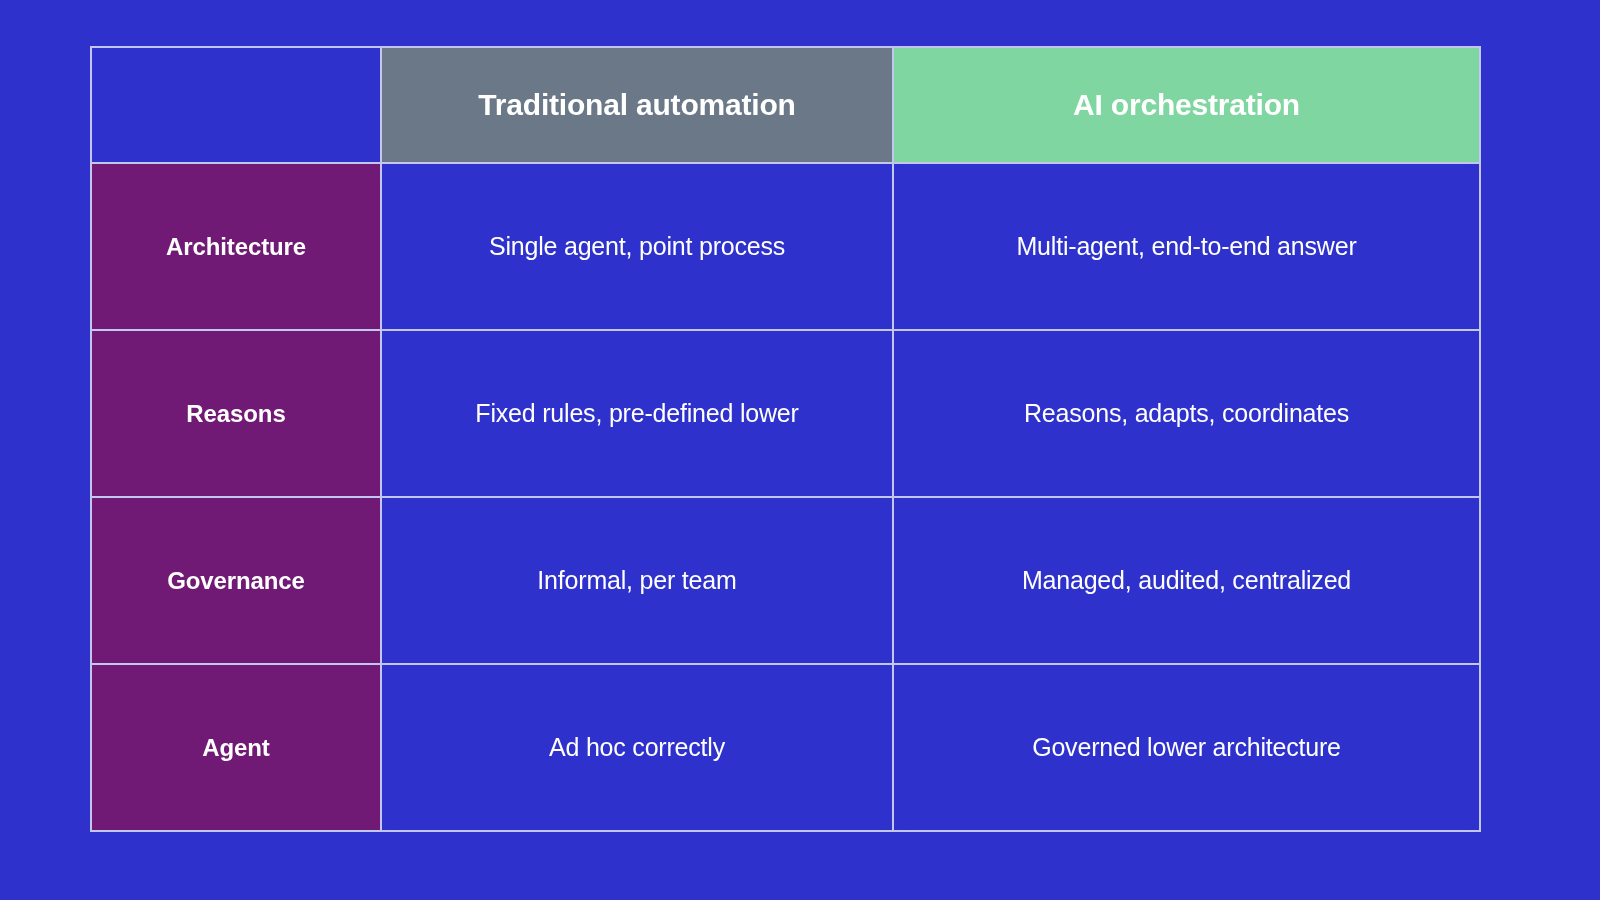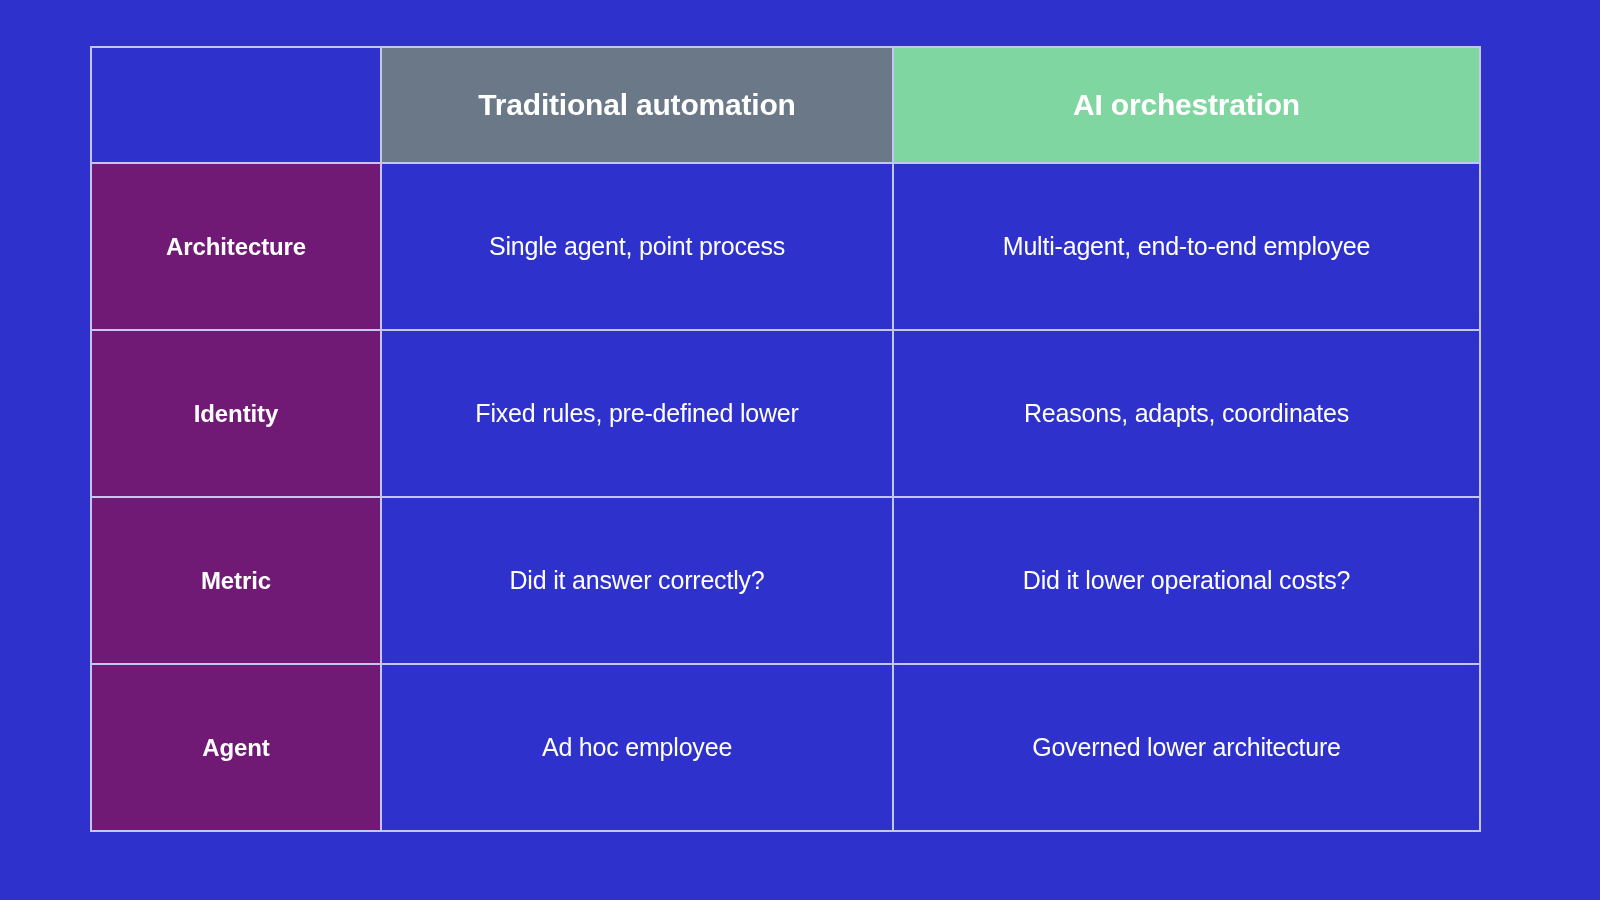--- a/index.html
+++ b/index.html
@@ -107,33 +107,33 @@
         <tr class="head-row">
           <th class="corner-blank"></th>
           <th class="head-trad">Traditional automation</th>
           <th class="head-ai">AI orchestration</th>
         </tr>
       </thead>
       <tbody>
         <tr class="data-row">
           <td class="row-label">Architecture</td>
           <td class="cell-value">Single agent, point process</td>
-          <td class="cell-value">Multi-agent, end-to-end employee</td>
+          <td class="cell-value">Multi-agent, end-to-end answer</td>
         </tr>
         <tr class="data-row">
-          <td class="row-label">Identity</td>
+          <td class="row-label">Reasons</td>
           <td class="cell-value">Fixed rules, pre-defined lower</td>
           <td class="cell-value">Reasons, adapts, coordinates</td>
         </tr>
         <tr class="data-row">
-          <td class="row-label">Metric</td>
-          <td class="cell-value">Did it answer correctly?</td>
-          <td class="cell-value">Did it lower operational costs?</td>
+          <td class="row-label">Governance</td>
+          <td class="cell-value">Informal, per team</td>
+          <td class="cell-value">Managed, audited, centralized</td>
         </tr>
         <tr class="data-row">
           <td class="row-label">Agent</td>
-          <td class="cell-value">Ad hoc employee</td>
+          <td class="cell-value">Ad hoc correctly</td>
           <td class="cell-value">Governed lower architecture</td>
         </tr>
       </tbody>
     </table>
   </div>
 </div>
 
 </body></html>

